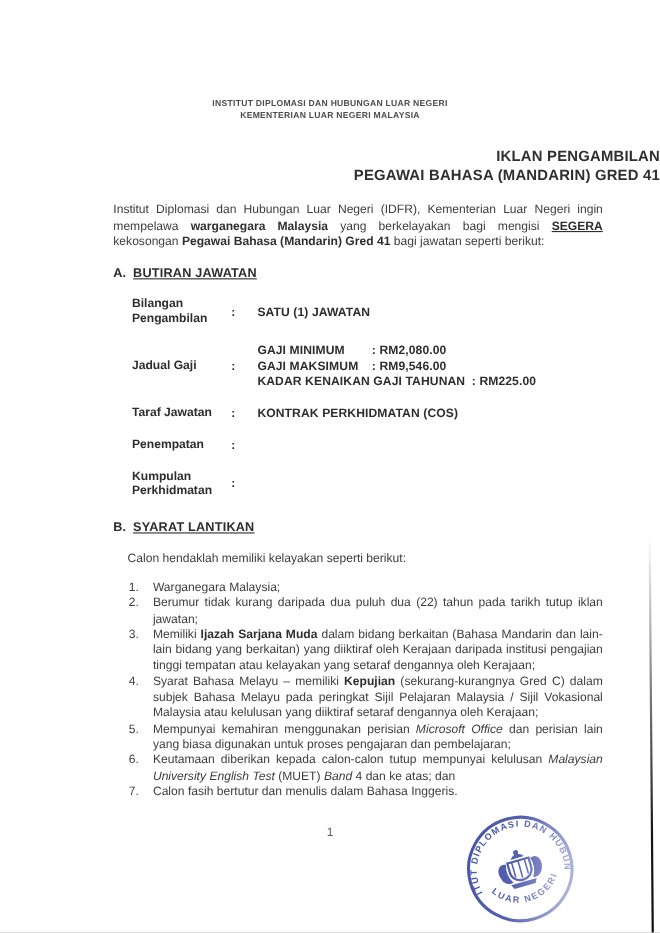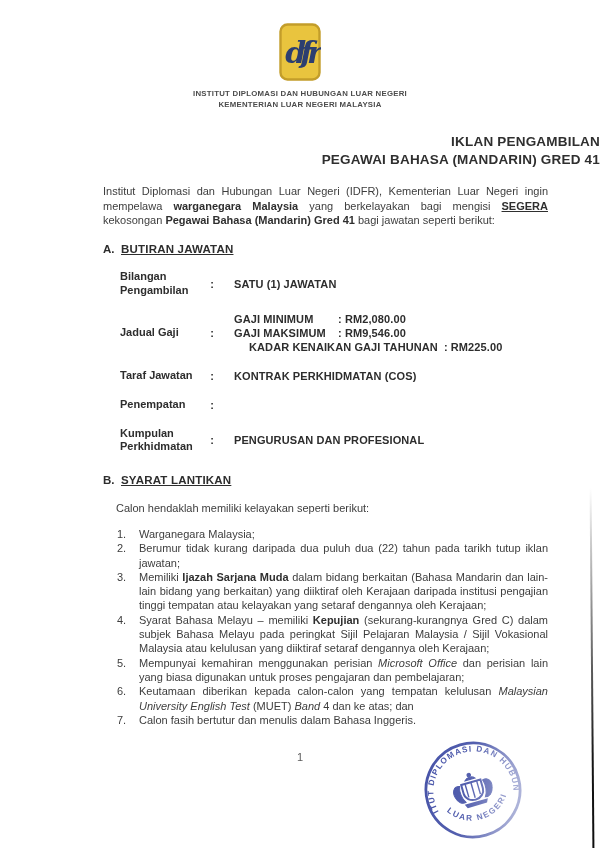--- a/index.html
+++ b/index.html
@@ -25,45 +25,39 @@
   .heading { display:flex; font-size:11.5px; font-weight:bold; color:#2d2d2d; }
   .heading .letter { width:18px; }
   .heading .htext { text-decoration:underline; letter-spacing:.2px; }
   .jobtable { margin:15px 0 0 17px; font-size:11px; }
   .row { display:grid; grid-template-columns:86px 12px 1fr; align-items:center; margin-bottom:15px; }
   .row .label { font-weight:bold; color:#2d2d2d; line-height:13.5px; }
   .row .colon { font-weight:bold; color:#2d2d2d; text-align:center; }
   .row .value { font-weight:bold; color:#2d2d2d; line-height:14px; padding-left:16px; letter-spacing:.1px; }
   .jg-line { display:flex; }
   .jg-name { width:104px; flex:none; }
-  .jg-name.auto { width:auto; margin-right:6px;margin-left:15px; }
+  .jg-name.auto { width:auto; margin-right:6px; }
   .b-intro { margin:16px 0 13px 13px; font-size:11px; }
   .list { margin-left:14px; font-size:11px; }
   .li { display:flex; }
   .li .num { width:22px; flex:none; line-height:14.3px; }
   .li .li-text { flex:1; text-align:justify; line-height:14.3px; }
   .page-num { position:absolute; top:751px; left:0; right:0; text-align:center;
     font-size:11px; color:#5a5a5a; }
   .stamp { position:absolute; left:421px; top:738px; width:104px; height:104px;
     transform:rotate(-16deg); opacity:.92; }
   .scan-line { position:absolute; left:591px; top:488px; width:2px; height:360px;
     transform:rotate(-0.45deg);
     background:linear-gradient(to bottom, rgba(20,20,20,0) 0%, rgba(40,40,40,.55) 35%, #161616 75%, #0d0d0d 100%); }
 </style>
 </head>
 <body>
 
 <div class="page">
 
-  <div class="logo-wrap">
-    <svg width="42" height="58" viewBox="0 0 42 58">
-      <rect x="1.5" y="1.5" width="39" height="55" rx="7" fill="#e9c43e" stroke="#c39d2a" stroke-width="2.4"></rect>
-      <text x="22" y="40" text-anchor="middle" font-family="DejaVu Serif, serif" font-style="italic" font-weight="bold" font-size="30" letter-spacing="-6" fill="#2c3e70">dfr</text>
-    </svg>
-  </div>
 
   <div class="org-head">
     <div>INSTITUT DIPLOMASI DAN HUBUNGAN LUAR NEGERI</div>
     <div>KEMENTERIAN LUAR NEGERI MALAYSIA</div>
   </div>
 
   <div class="doc-title">
     <div>IKLAN PENGAMBILAN</div>
     <div>PEGAWAI BAHASA (MANDARIN) GRED 41</div>
   </div>
@@ -109,21 +103,20 @@
       </div>
 
       <div class="row">
         <span class="label">Penempatan</span>
         <span class="colon">:</span>
       </div>
 
       <div class="row">
         <span class="label">Kumpulan Perkhidmatan</span>
         <span class="colon">:</span>
-        <span class="value">PENGURUSAN DAN PROFESIONAL</span>
       </div>
 
     </div>
   </div>
 
   <div class="section sec-b">
     <div class="heading">
       <span class="letter">B.</span>
       <span class="htext">SYARAT LANTIKAN</span>
     </div>
@@ -145,21 +138,21 @@
       <div class="li">
         <span class="num">4.</span>
         <span class="li-text"><span>Syarat Bahasa Melayu – memiliki </span><span class="b">Kepujian</span><span> (sekurang-kurangnya Gred C) dalam subjek Bahasa Melayu pada peringkat Sijil Pelajaran Malaysia / Sijil Vokasional Malaysia atau kelulusan yang diiktiraf setaraf dengannya oleh Kerajaan;</span></span>
       </div>
       <div class="li">
         <span class="num">5.</span>
         <span class="li-text"><span>Mempunyai kemahiran menggunakan perisian </span><span class="i">Microsoft Office</span><span> dan perisian lain yang biasa digunakan untuk proses pengajaran dan pembelajaran;</span></span>
       </div>
       <div class="li">
         <span class="num">6.</span>
-        <span class="li-text"><span>Keutamaan diberikan kepada calon-calon yang tempatan kelulusan </span><span class="i">Malaysian University English Test</span><span> (MUET) </span><span class="i">Band</span><span> 4 dan ke atas; dan</span></span>
+        <span class="li-text"><span>Keutamaan diberikan kepada calon-calon tutup mempunyai kelulusan </span><span class="i">Malaysian University English Test</span><span> (MUET) </span><span class="i">Band</span><span> 4 dan ke atas; dan</span></span>
       </div>
       <div class="li">
         <span class="num">7.</span>
         <span class="li-text"><span>Calon fasih bertutur dan menulis dalam Bahasa Inggeris.</span></span>
       </div>
     </div>
   </div>
 
   <div class="page-num">1</div>
 

